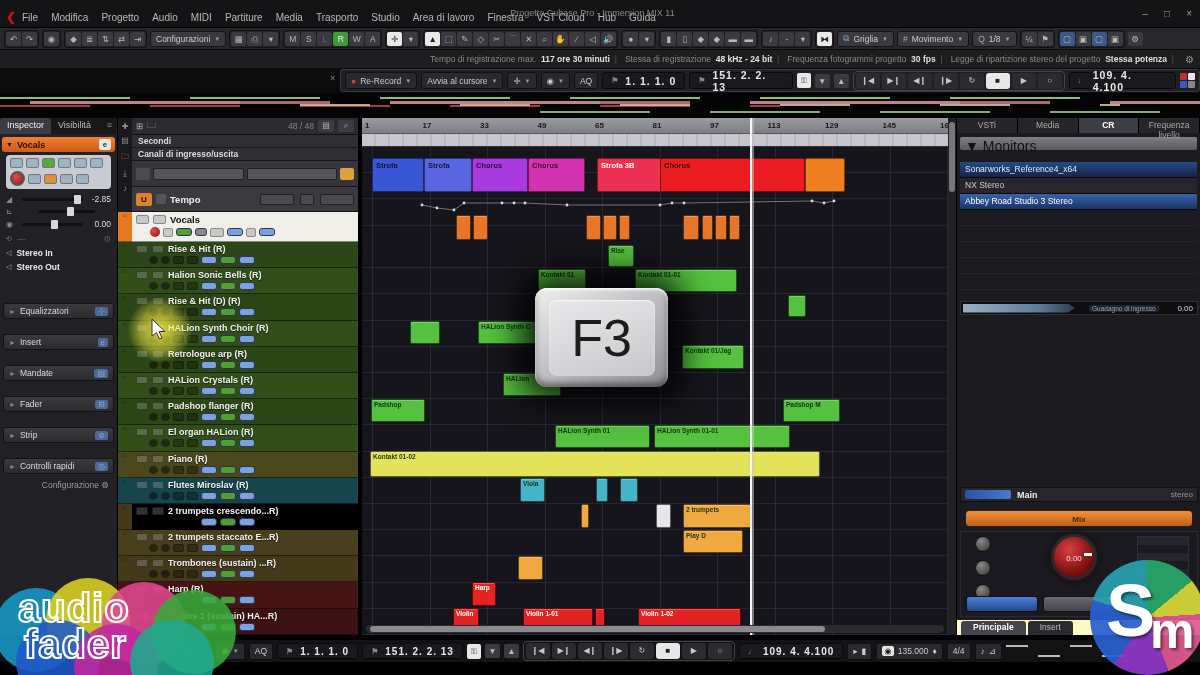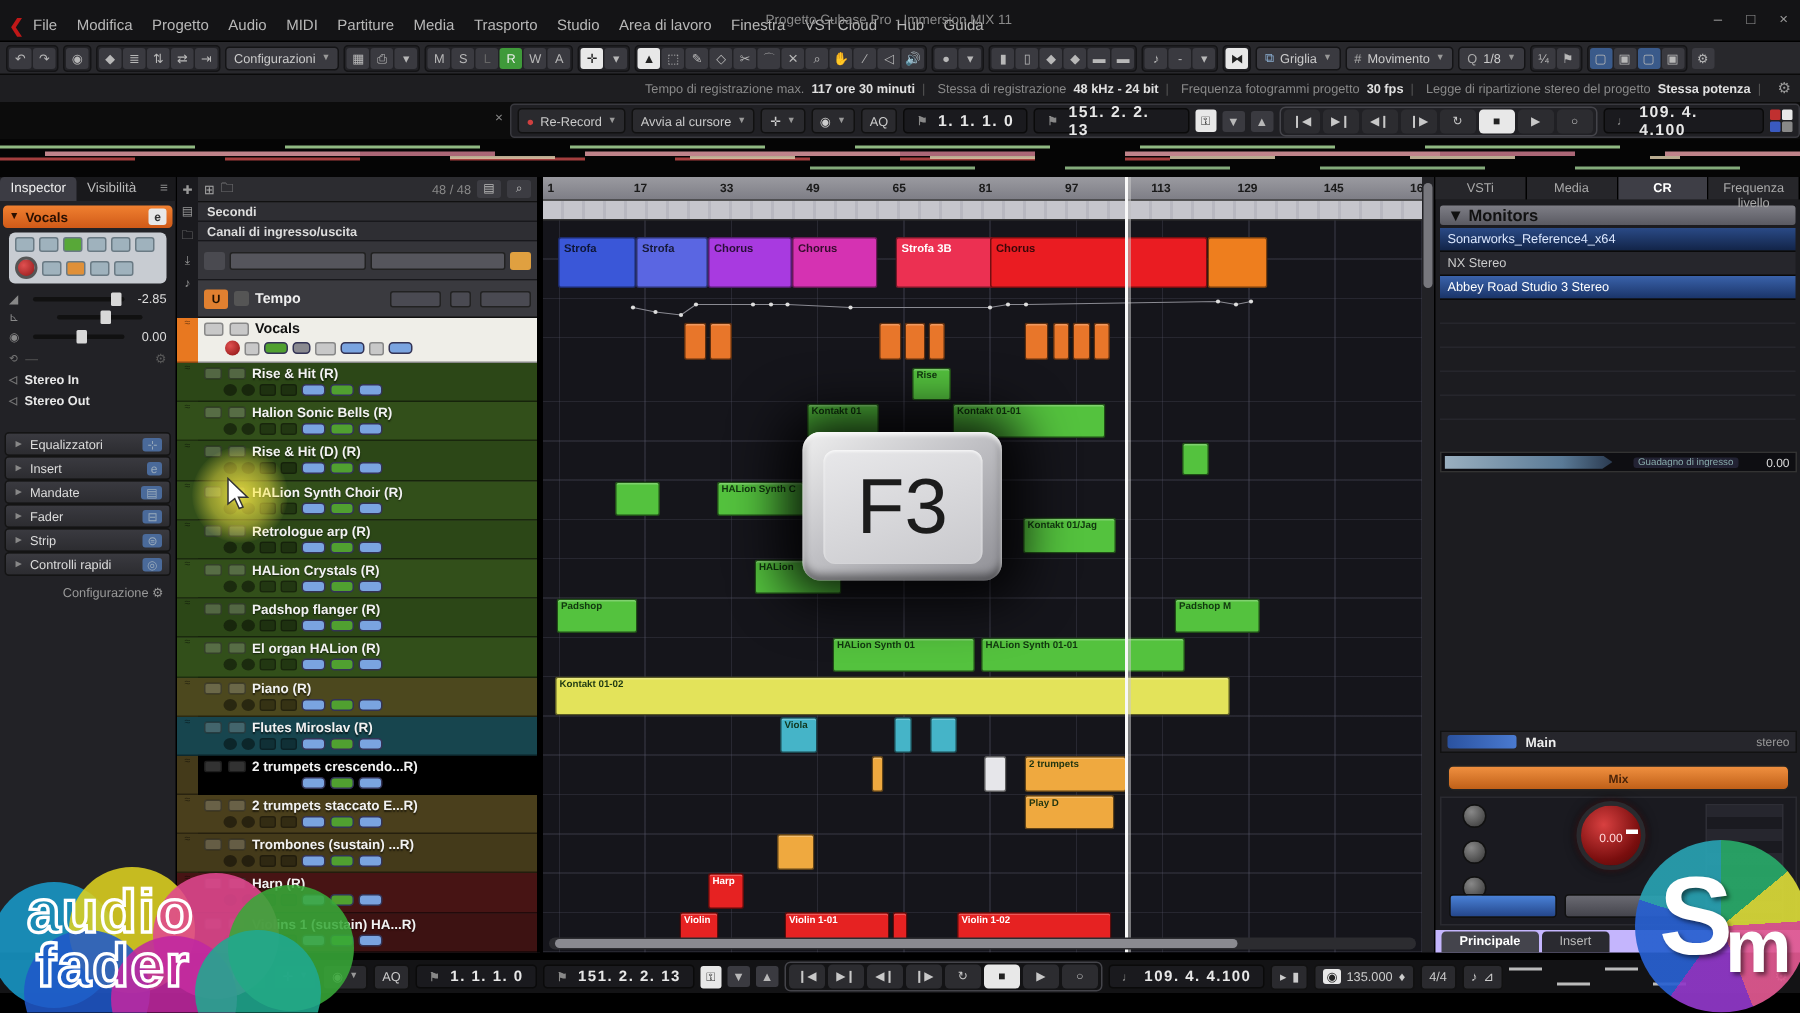--- a/index.html
+++ b/index.html
@@ -66,21 +66,21 @@
   #insp-btns .rec { width:15px; height:15px; border-radius:50%; background:radial-gradient(circle at 35% 35%, #e05050, #901818); border:2px solid #555; }
   #insp-btns .b.o { background:#e09038; }
   .srow { display:flex; align-items:center; gap:4px; padding:3px 6px; }
   .srow .sic { color:#888; font-size:8px; width:12px; }
   .srow .strack { flex:1; height:3px; background:#111; border-radius:2px; position:relative; }
   .srow .shandle { position:absolute; top:-3px; width:7px; height:9px; background:#d8d8d8; border-radius:1px; }
   .srow .sval { width:24px; text-align:right; color:#ddd; font-size:8.5px; }
   .riorow { padding:2px 6px; color:#e8e8e8; font-weight:bold; font-size:8.5px; display:flex; gap:5px; align-items:center; }
   .riorow .tri { color:#777; font-size:7px; }
   .riorow.dim { color:#5a5a5a; font-weight:normal; }
-  .isec { margin:0 3px 0; height:16px; background:linear-gradient(180deg,#3a3a40,#2c2c30); border:1px solid #141414; border-radius:3px; display:flex; align-items:center; padding:0 5px; color:#ddd; font-size:8.5px; }
+  .isec { margin:15px 3px 0; height:16px; background:linear-gradient(180deg,#3a3a40,#2c2c30); border:1px solid #141414; border-radius:3px; display:flex; align-items:center; padding:0 5px; color:#ddd; font-size:8.5px; }
   .isec .tri { color:#888; font-size:7px; margin-right:4px; }
   .isec .ic { margin-left:auto; color:#9ab; font-size:8px; background:#4a6a9a; border-radius:2px; padding:0 3px; }
   #insp-config { text-align:right; padding:6px 8px; color:#9a9a9a; font-size:8.5px; }
 
   
   #trackcol { position:absolute; left:118px; top:118px; width:14px; height:517px; background:#1a1a1e; display:flex; flex-direction:column; }
   #trackcol .icons { height:94px; display:flex; flex-direction:column; align-items:center; gap:5px; padding-top:4px; color:#999; font-size:8px; }
   #trackcol .cstripe { width:14px; border-bottom:1px solid rgba(0,0,0,.4); color:rgba(0,0,0,.45); font-size:7px; text-align:center; }
   #trackcol .voc { height:30px; background:#e87820; }
   #trackcol .cstripe.t { height:26.2px; }
@@ -134,21 +134,21 @@
   #hscroll { position:absolute; left:4px; top:507px; width:578px; height:8px; background:#2c2c30; border-radius:4px; }
   #hscroll .thumb { position:absolute; left:4px; top:1px; width:455px; height:6px; background:#8a8a90; border-radius:3px; }
   #vscroll { position:absolute; left:948px; top:118px; width:8px; height:517px; background:#222226; }
   #vscroll .thumb { position:absolute; left:1px; top:4px; width:6px; height:70px; background:#77777d; border-radius:3px; }
 
   
   #rightpanel { position:absolute; left:956px; top:118px; width:244px; height:517px; background:#1c1c20; border-left:1px solid #000; font-size:9px; }
   #rp-tabs { display:flex; height:15px; background:#111; }
   #rp-tabs .rtab { flex:1; text-align:center; font-size:8.5px; color:#aaa; padding-top:2px; background:#26262a; border-right:1px solid #000; }
   #rp-tabs .rtab.act { background:#3e3e46; color:#fff; font-weight:bold; }
-  #rp-mon { margin:4px 3px 2px; height:13px; background:linear-gradient(180deg,#7e7e86,#5a5a62); border-radius:2px; color:#111; font-size:11px; font-weight:bold; padding:1px 5px; }
+  #rp-mon { margin:4px 3px 12px; height:13px; background:linear-gradient(180deg,#7e7e86,#5a5a62); border-radius:2px; color:#111; font-size:14px; font-weight:normal; padding:1px 5px; }
   .mrow { margin:0 3px; height:16px; border-bottom:1px solid #0a0a0a; color:#dce8ff; font-size:8.5px; padding:2px 5px; }
   .mrow.blue { background:linear-gradient(180deg,#2a4a86,#122448); }
   .mrow.blue2 { background:linear-gradient(180deg,#3a62aa,#1a3468); color:#fff; }
   .mrow.dark { background:#26262c; color:#ccc; }
   .erow { margin:0 3px; height:16px; border-bottom:1px solid #26262c; }
   #rp-gain { position:absolute; left:3px; top:183px; width:238px; height:14px; background:#0e0e12; border:1px solid #333; display:flex; align-items:center; }
   #rp-gain .gmeter { width:112px; height:9px; margin-left:2px; background:linear-gradient(90deg,#9ab0c0,#5a7a96 70%,#2a3a50); clip-path:polygon(0 0,94% 0,100% 50%,94% 100%,0 100%); }
   #rp-gain .glab { font-size:6.5px; color:#8aa; margin-left:14px; background:#223; padding:0 3px; border-radius:2px; }
   #rp-gain .gval { margin-left:auto; margin-right:4px; font-size:8px; color:#ddd; }
   #rp-main { position:absolute; left:3px; top:369px; width:238px; height:15px; background:#26262c; border:1px solid #111; display:flex; align-items:center; gap:6px; padding:0 4px; }
@@ -156,21 +156,21 @@
   #rp-main .mlab { color:#eee; font-weight:bold; font-size:9px; }
   #rp-main .mmode { margin-left:auto; color:#999; font-size:8px; }
   #rp-mix { position:absolute; left:8px; top:392px; width:228px; height:17px; background:linear-gradient(180deg,#f09040,#c06018); border-radius:4px; border:1px solid #222; text-align:center; color:rgba(40,15,0,.8); font-size:8px; font-weight:bold; line-height:17px; }
   #rp-ctrl { position:absolute; left:3px; top:413px; width:238px; height:86px; background:#1a1a20; border:1px solid #2a2a30; }
   #rp-ctrl .kico { position:absolute; width:16px; height:16px; border-radius:50%; background:radial-gradient(circle at 35% 30%,#888,#333); border:1px solid #111; }
   #knob { position:absolute; left:90px; top:2px; width:46px; height:46px; border-radius:50%; background:radial-gradient(circle at 38% 32%,#d84040,#7a0e0e 65%,#4a0808); border:3px solid #2a2a2e; box-shadow:0 0 8px rgba(0,0,0,.8), 0 0 4px rgba(255,60,60,.3); color:#ffdddd; font-size:8px; text-align:center; line-height:44px; }
   #knob .tick { position:absolute; right:2px; top:16px; width:8px; height:3px; background:#fff; }
   #rp-ctrl .vmeter { position:absolute; right:8px; top:4px; width:52px; height:78px; background:repeating-linear-gradient(180deg,#26262e 0 8px,#1a1a20 8px 16px); border:1px solid #2e2e36; }
   #rp-btn-blue { position:absolute; left:5px; top:64px; width:72px; height:16px; background:linear-gradient(180deg,#4a82d8,#24468a); border-radius:3px; border:1px solid #111; }
   #rp-btn-gray { position:absolute; left:82px; top:64px; width:82px; height:16px; background:linear-gradient(180deg,#6a6a72,#44444c); border-radius:3px; border:1px solid #111; }
-  #rp-bottomtabs { position:absolute; left:0px; top:502px; width:244px; height:15px; background:#c4b5fd; display:flex; gap:2px; padding:1px 4px 0; }
+  #rp-bottomtabs { position:absolute; left:0px; top:502px; width:244px; height:15px; background:#fef9c3; display:flex; gap:2px; padding:1px 4px 0; }
   #rp-bottomtabs .btab { padding:1px 12px; font-size:8.5px; color:#bbb; background:#2a2a30; border-radius:3px 3px 0 0; }
   #rp-bottomtabs .btab.act { background:#44444c; color:#fff; font-weight:bold; }
 
   
   #bottombar { position:absolute; left:0; top:640px; width:1200px; height:22px; background:#131315; display:flex; align-items:center; padding-left:128px; gap:4px; }
   #bottombar .gear { position:absolute; right:8px; color:#aaa; font-size:10px; }
   .meterdash { display:flex; gap:10px; align-items:flex-end; height:12px; }
   .meterdash i { width:22px; height:2px; background:#bbb; }
   .meterdash i:nth-child(odd){ align-self:flex-start; }
 

